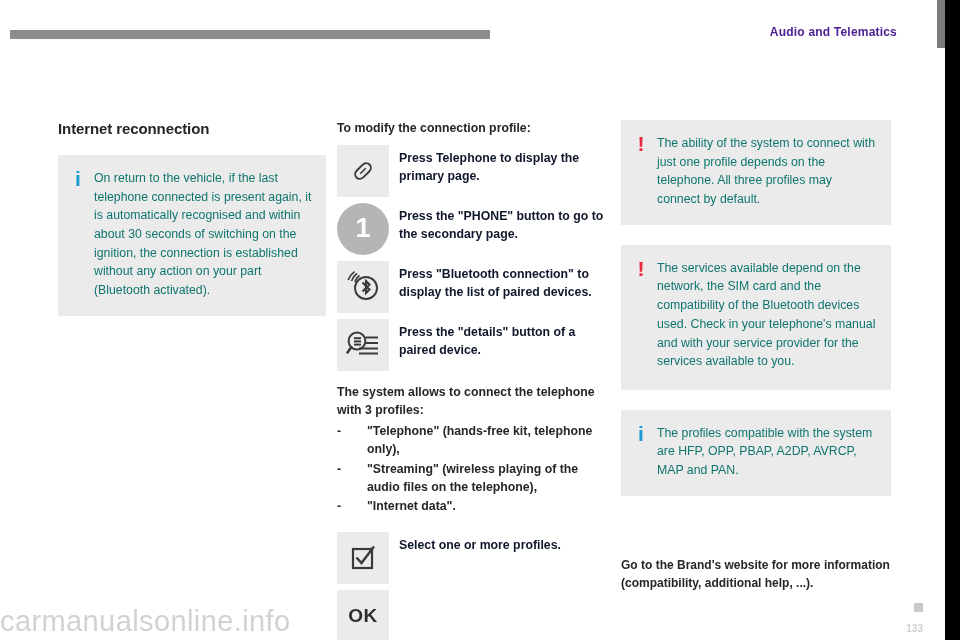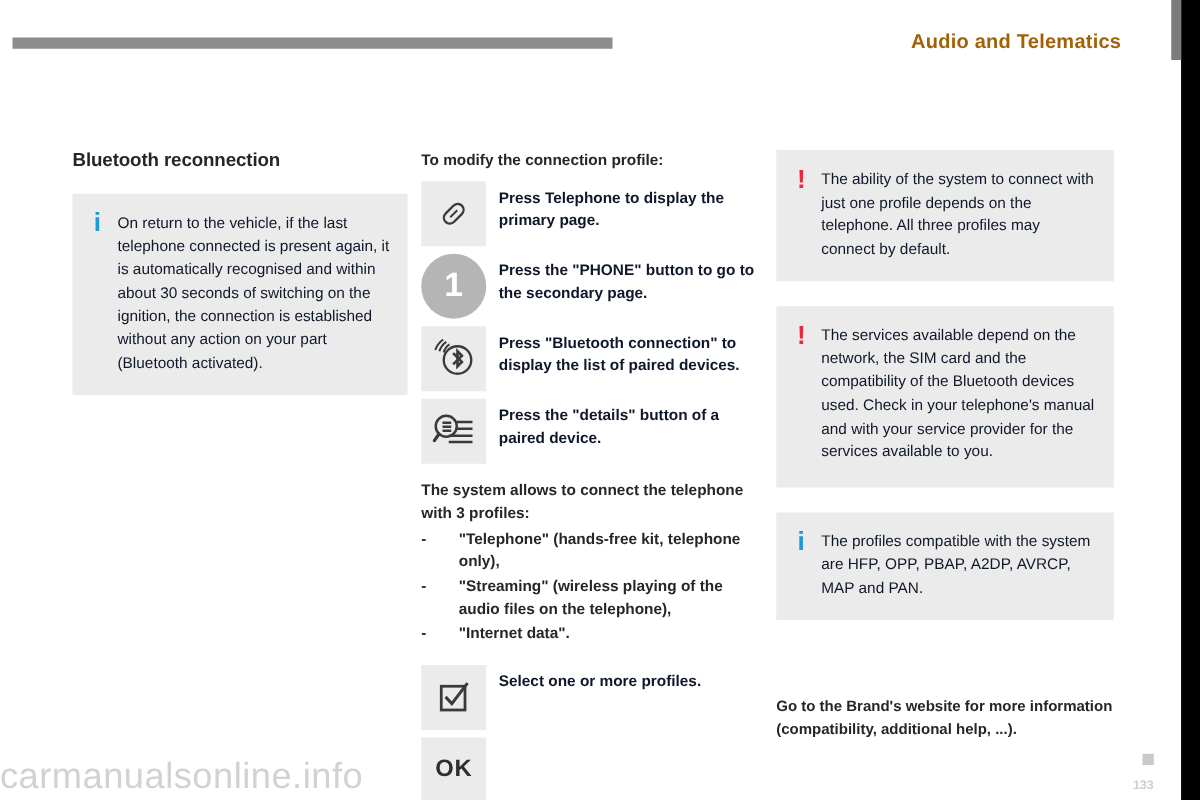--- a/index.html
+++ b/index.html
@@ -27,23 +27,23 @@
     left: 10px;
     top: 30px;
     width: 480px;
     height: 9px;
     background: #8c8c8c;
   }
   .header-title {
     position: absolute;
     right: 48px;
     top: 25px;
-    font-size: 16px;
-    font-weight: bold;
-    color: #a16207;
+    font-size: 12px;
+    font-weight: bold;
+    color: #4c1d95;
     letter-spacing: 0.2px;
     white-space: nowrap;
   }
 
   
   .right-strip {
     position: absolute;
     right: 0; top: 0;
     width: 15px;
     height: 640px;
@@ -91,21 +91,21 @@
     font-weight: bold;
     line-height: 0.85;
     text-align: center;
     padding-top: 1px;
   }
   .icon-info   { color: #1b9ad6; }
   .icon-warn   { color: #e8293b; }
   .callout-text {
     font-size: 12.3px;
     line-height: 1.52;
-    color: #0f172a;
+    color: #0f766e;
   }
 
   
   #info-reconnect { width: 268px; min-height: 112px; }
   #warn-ability   { width: 270px; min-height: 90px;  }
   #warn-services  { width: 270px; min-height: 145px; }
   #info-profiles  { width: 270px; min-height: 80px;  }
 
   
   .lead-text {
@@ -231,21 +231,21 @@
 </style>
 </head>
 <body>
 
 <div class="page">
 
   <div class="header-rule"></div>
   <div class="header-title">Audio and Telematics</div>
 
   <div class="col col-left">
-    <div class="section-title">Bluetooth reconnection</div>
+    <div class="section-title">Internet reconnection</div>
 
     <div class="callout" id="info-reconnect">
       <div class="callout-icon icon-info">i</div>
       <div class="callout-text">On return to the vehicle, if the last telephone connected is present again, it is automatically recognised and within about 30 seconds of switching on the ignition, the connection is established without any action on your part (Bluetooth activated).</div>
     </div>
   </div>
 
   <div class="col col-mid">
 
     <div class="lead-text">To modify the connection profile:</div>

